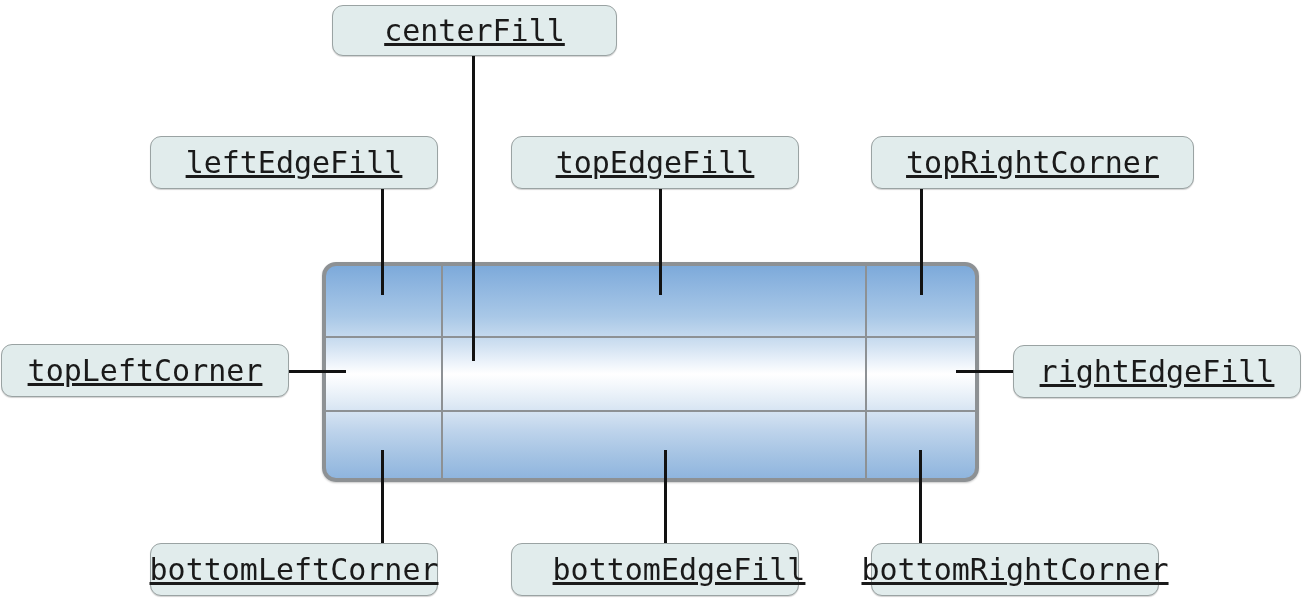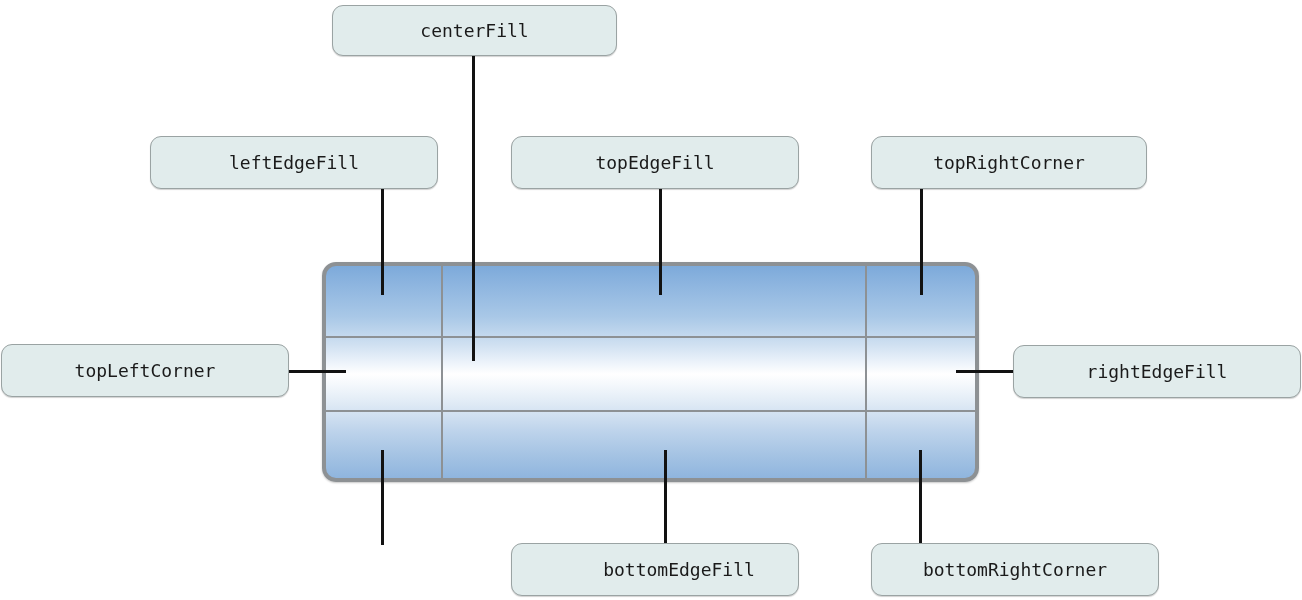--- a/index.html
+++ b/index.html
@@ -25,24 +25,25 @@
     position: absolute;
     box-sizing: border-box;
     background: #e1ecec;
     border: 1.6px solid #9aa3a3;
     border-radius: 11px;
     display: flex;
     align-items: center;
     justify-content: center;
     color: #1a1a1a;
     font-family: "DejaVu Sans Mono", "Liberation Mono", monospace;
-    font-size: 18px;
+    font-size: 30px;
     letter-spacing: 0px;
     white-space: nowrap;
     box-shadow: 0 1px 1px rgba(0,0,0,0.18);
+    text-decoration: underline;
   }
 
   
   .leader-v {
     position: absolute;
     width: 3px;
     background: #121212;
   }
   .leader-h {
     position: absolute;
@@ -125,32 +126,35 @@
   </div>
 
   <div class="label-box" style="left:150px; top:136px; width:288px; height:53px;">
     <span>leftEdgeFill</span>
   </div>
 
   <div class="label-box" style="left:511px; top:136px; width:288px; height:53px;">
     <span>topEdgeFill</span>
   </div>
 
-  <div class="label-box" style="left:871px; top:136px; width:276px; height:53px;">
+  <div class="label-box" style="left:871px; top:136px; width:323px; height:53px;">
     <span>topRightCorner</span>
   </div>
 
   <div class="label-box" style="left:1px; top:344px; width:288px; height:53px;">
     <span>topLeftCorner</span>
   </div>
 
   <div class="label-box" style="left:1013px; top:345px; width:288px; height:53px;justify-content:center;">
     <span>rightEdgeFill</span>
   </div>
 
+  <div class="label-box" style="left:150px; top:543px; width:288px; height:53px;">
+    <span>bottomLeftCorner</span>
+  </div>
 
   <div class="label-box" style="left:511px; top:543px; width:288px; height:53px;padding-left:48px;">
     <span>bottomEdgeFill</span>
   </div>
 
   <div class="label-box" style="left:871px; top:543px; width:288px; height:53px;">
     <span>bottomRightCorner</span>
   </div>
 
 </div>

